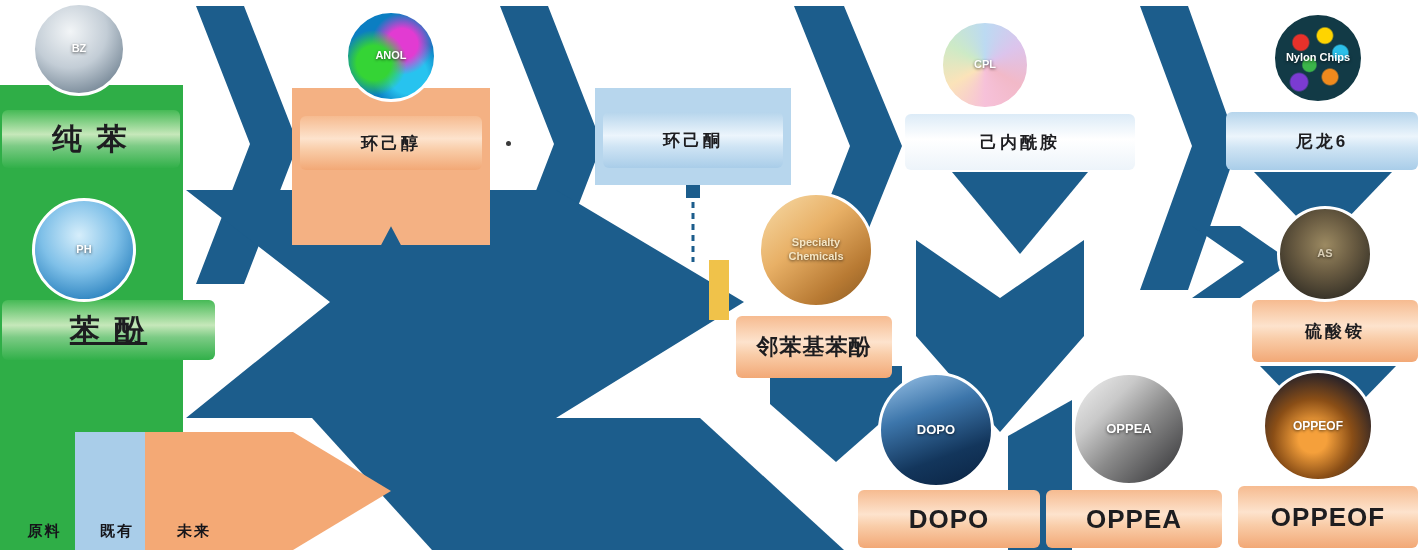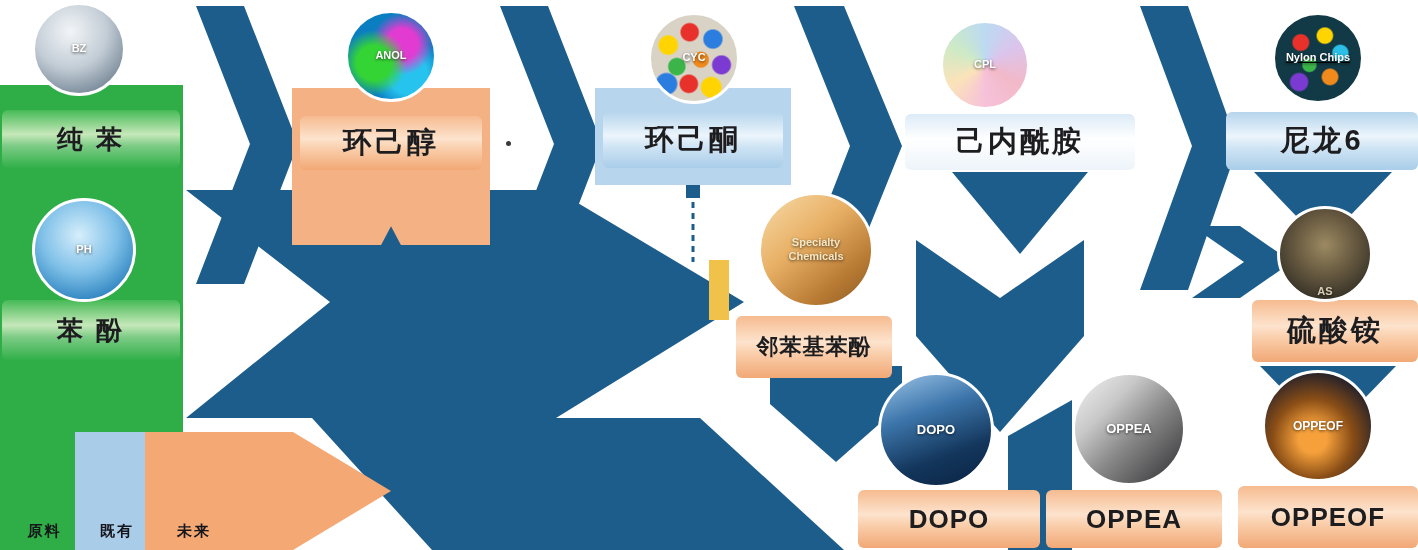--- a/index.html
+++ b/index.html
@@ -1,21 +1,21 @@
 <!DOCTYPE html>
 <html><head>
 <meta charset="utf-8">
 <style>
   html,body{margin:0;padding:0;background:#fff;}
   .stage{position:relative;width:1418px;height:550px;background:#ffffff;overflow:hidden;
          font-family:"Liberation Sans","DejaVu Sans",sans-serif;}
   .layer{position:absolute;left:0;top:0;}
   .band{position:absolute;display:flex;align-items:center;justify-content:center;
-        font-weight:700;color:#1d1d20;border-radius:6px;letter-spacing:3px;font-size:29px;}
-  .band.green{background:linear-gradient(180deg,#46ba56 0%,#c6e8ba 42%,#7ccb85 62%,#31b049 100%);font-size:26px;}
+        font-weight:700;color:#1d1d20;border-radius:6px;letter-spacing:3px;font-size:17px;}
+  .band.green{background:linear-gradient(180deg,#46ba56 0%,#c6e8ba 42%,#7ccb85 62%,#31b049 100%);font-size:30px;}
   .band.blue{background:linear-gradient(180deg,#b6d5ec 0%,#ecf5fc 42%,#cfe4f4 62%,#a9cde9 100%);}
   .band.bluelight{background:linear-gradient(180deg,#dcebf7 0%,#ffffff 45%,#edf4fa 100%);}
   .band.orange{background:linear-gradient(180deg,#f6bb90 0%,#fde3cd 42%,#f9cda9 62%,#f2a876 100%);}
   .band.latin{letter-spacing:1px;font-size:26px;}
   .block{position:absolute;}
   .block.orangebg{background:#f4b183;clip-path:polygon(0 0,100% 0,100% 100%,55% 100%,50% 88%,45% 100%,0 100%);}
   .block.bluebg{background:#b7d6ed;}
   .circle{position:absolute;border-radius:50%;display:flex;align-items:center;justify-content:center;
           border:3px solid #ffffff;box-sizing:border-box;overflow:hidden;}
   .code{font-size:11px;font-weight:700;color:#ffffff;text-shadow:0 1px 3px rgba(0,0,0,.65);
@@ -39,21 +39,21 @@
       radial-gradient(circle at 18% 80%,#2b7de0 0 10%,transparent 12%),#d9d3c6;}
   .img-cpl{background:conic-gradient(from 180deg at 50% 50%,#f6c1d9,#fbe3b9,#cdeac6,#bcdaf2,#dcc4ec,#f2b9c8,#f6c1d9);}
   .img-nylon{background:
       radial-gradient(circle at 30% 32%,#e8312a 0 9%,transparent 11%),
       radial-gradient(circle at 58% 24%,#ffd400 0 9%,transparent 11%),
       radial-gradient(circle at 76% 44%,#2bbfe8 0 9%,transparent 11%),
       radial-gradient(circle at 40% 58%,#3bb54a 0 9%,transparent 11%),
       radial-gradient(circle at 64% 72%,#f08a1d 0 9%,transparent 11%),
       radial-gradient(circle at 28% 78%,#7b3bd2 0 9%,transparent 11%),#123a46;}
   .img-spec{background:linear-gradient(140deg,#f7dba8 0%,#e8b066 40%,#b87a33 75%,#8a5a22 100%);}
-  .img-as{background:radial-gradient(circle at 50% 40%,#9c8a62 0%,#6a5c42 40%,#3c362a 75%,#262219);align-items:flex-end;}
+  .img-as{background:radial-gradient(circle at 50% 40%,#9c8a62 0%,#6a5c42 40%,#3c362a 75%,#262219);}
   .img-dopo{background:linear-gradient(160deg,#9cc4e8 0%,#3d76ab 35%,#13365c 70%,#0a2342 100%);}
   .img-oppea{background:linear-gradient(135deg,#f2f2f2 0%,#c9c9c9 30%,#8a8a8a 55%,#2e2e31 100%);}
   .img-oppeof{background:radial-gradient(circle at 45% 62%,#f5a03b 0 16%,#8a4e16 45%,#211f2a 78%,#15141c);}
   
   .legend-block{position:absolute;display:flex;align-items:flex-end;justify-content:center;padding-bottom:9px;box-sizing:border-box;padding-left:14px;}
   .legend-existing{left:75px;top:432px;width:70px;height:118px;background:#a9cde9;}
   .legend-future{left:145px;top:432px;width:246px;height:118px;background:#f4a975;
                  clip-path:polygon(0 0,148px 0,246px 59px,148px 118px,0 118px);
                  justify-content:flex-start;padding-left:32px;}
   .legend-raw{left:0px;top:432px;width:75px;height:118px;background:transparent;}
@@ -85,47 +85,44 @@
 
     <rect x="686" y="184" width="14" height="14" fill="#1c5d8c"></rect>
     <line x1="693" y1="202" x2="693" y2="262" stroke="#1c5d8c" stroke-width="3" stroke-dasharray="6 5"></line>
     <rect x="709" y="260" width="20" height="60" fill="#f0c24a"></rect>
   </svg>
 
   <div class="block orangebg" style="left:292px;top:88px;width:198px;height:157px;"></div>
   <div class="block bluebg" style="left:595px;top:88px;width:196px;height:97px;"></div>
 
   <div class="band green" style="left:2px;top:110px;width:178px;height:58px;">纯 苯</div>
-  <div class="band green" style="left:2px;top:300px;width:178px;height:60px;">苯 酚</div>
+  <div class="band green" style="left:2px;top:300px;width:213px;height:60px;text-decoration:underline;">苯 酚</div>
   <div class="band orange" style="left:300px;top:116px;width:182px;height:54px;">环己醇</div>
   <div class="band blue" style="left:603px;top:112px;width:180px;height:56px;">环己酮</div>
   <div class="band bluelight" style="left:905px;top:114px;width:230px;height:56px;">己内酰胺</div>
   <div class="band blue" style="left:1226px;top:112px;width:192px;height:58px;">尼龙6</div>
   <div class="band orange" style="left:736px;top:316px;width:156px;height:62px;font-size:22px;letter-spacing:1px;">邻苯基苯酚</div>
   <div class="band orange" style="left:1252px;top:300px;width:166px;height:62px;">硫酸铵</div>
   <div class="band orange latin" style="left:858px;top:490px;width:182px;height:58px;">DOPO</div>
   <div class="band orange latin" style="left:1046px;top:490px;width:176px;height:58px;">OPPEA</div>
   <div class="band orange latin" style="left:1238px;top:486px;width:180px;height:62px;">OPPEOF</div>
 
   <div class="circle img-bz" style="left:32px;top:2px;width:94px;height:94px;">
     <span class="code">BZ</span>
   </div>
   <div class="circle img-anol" style="left:345px;top:10px;width:92px;height:92px;">
     <span class="code">ANOL</span>
   </div>
   <div class="circle img-ph" style="left:32px;top:198px;width:104px;height:104px;">
     <span class="code">PH</span>
   </div>
-  <div class="circle img-cyc" style="left:648px;top:12px;width:92px;height:92px;">
-    <span class="code">CYC</span>
-  </div>
   <div class="circle img-cpl" style="left:940px;top:20px;width:90px;height:90px;">
     <span class="code">CPL</span>
   </div>
-  <div class="circle img-nylon" style="left:1272px;top:12px;width:92px;height:92px;text-decoration:underline;">
+  <div class="circle img-nylon" style="left:1272px;top:12px;width:92px;height:92px;">
     <span class="code">Nylon Chips</span>
   </div>
   <div class="circle img-spec" style="left:758px;top:192px;width:116px;height:116px;">
     <span class="code" style="color:#f5e6c4;text-align:center;">Specialty Chemicals</span>
   </div>
   <div class="circle img-as" style="left:1277px;top:206px;width:96px;height:96px;">
     <span class="code" style="color:#d8cdb4;">AS</span>
   </div>
   <div class="circle img-dopo" style="left:878px;top:372px;width:116px;height:116px;">
     <span class="code" style="font-size:13px;">DOPO</span>

